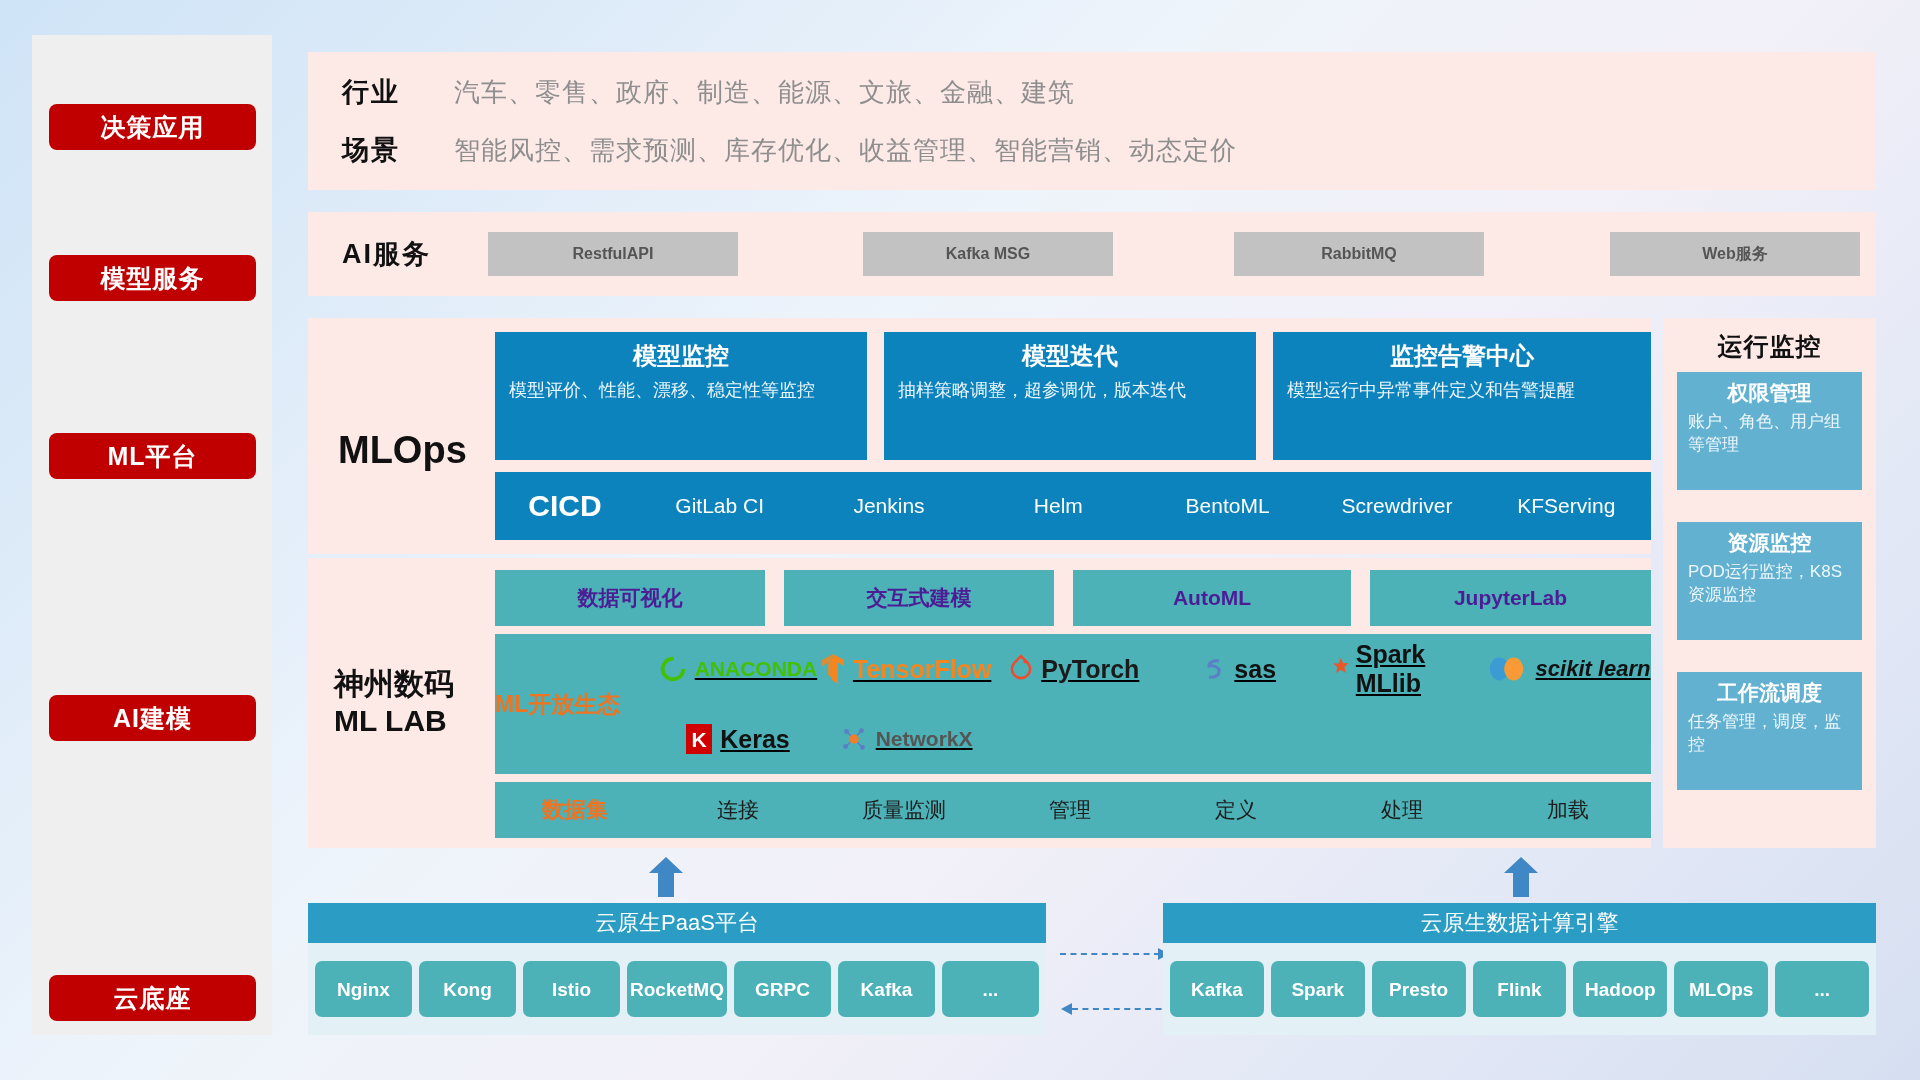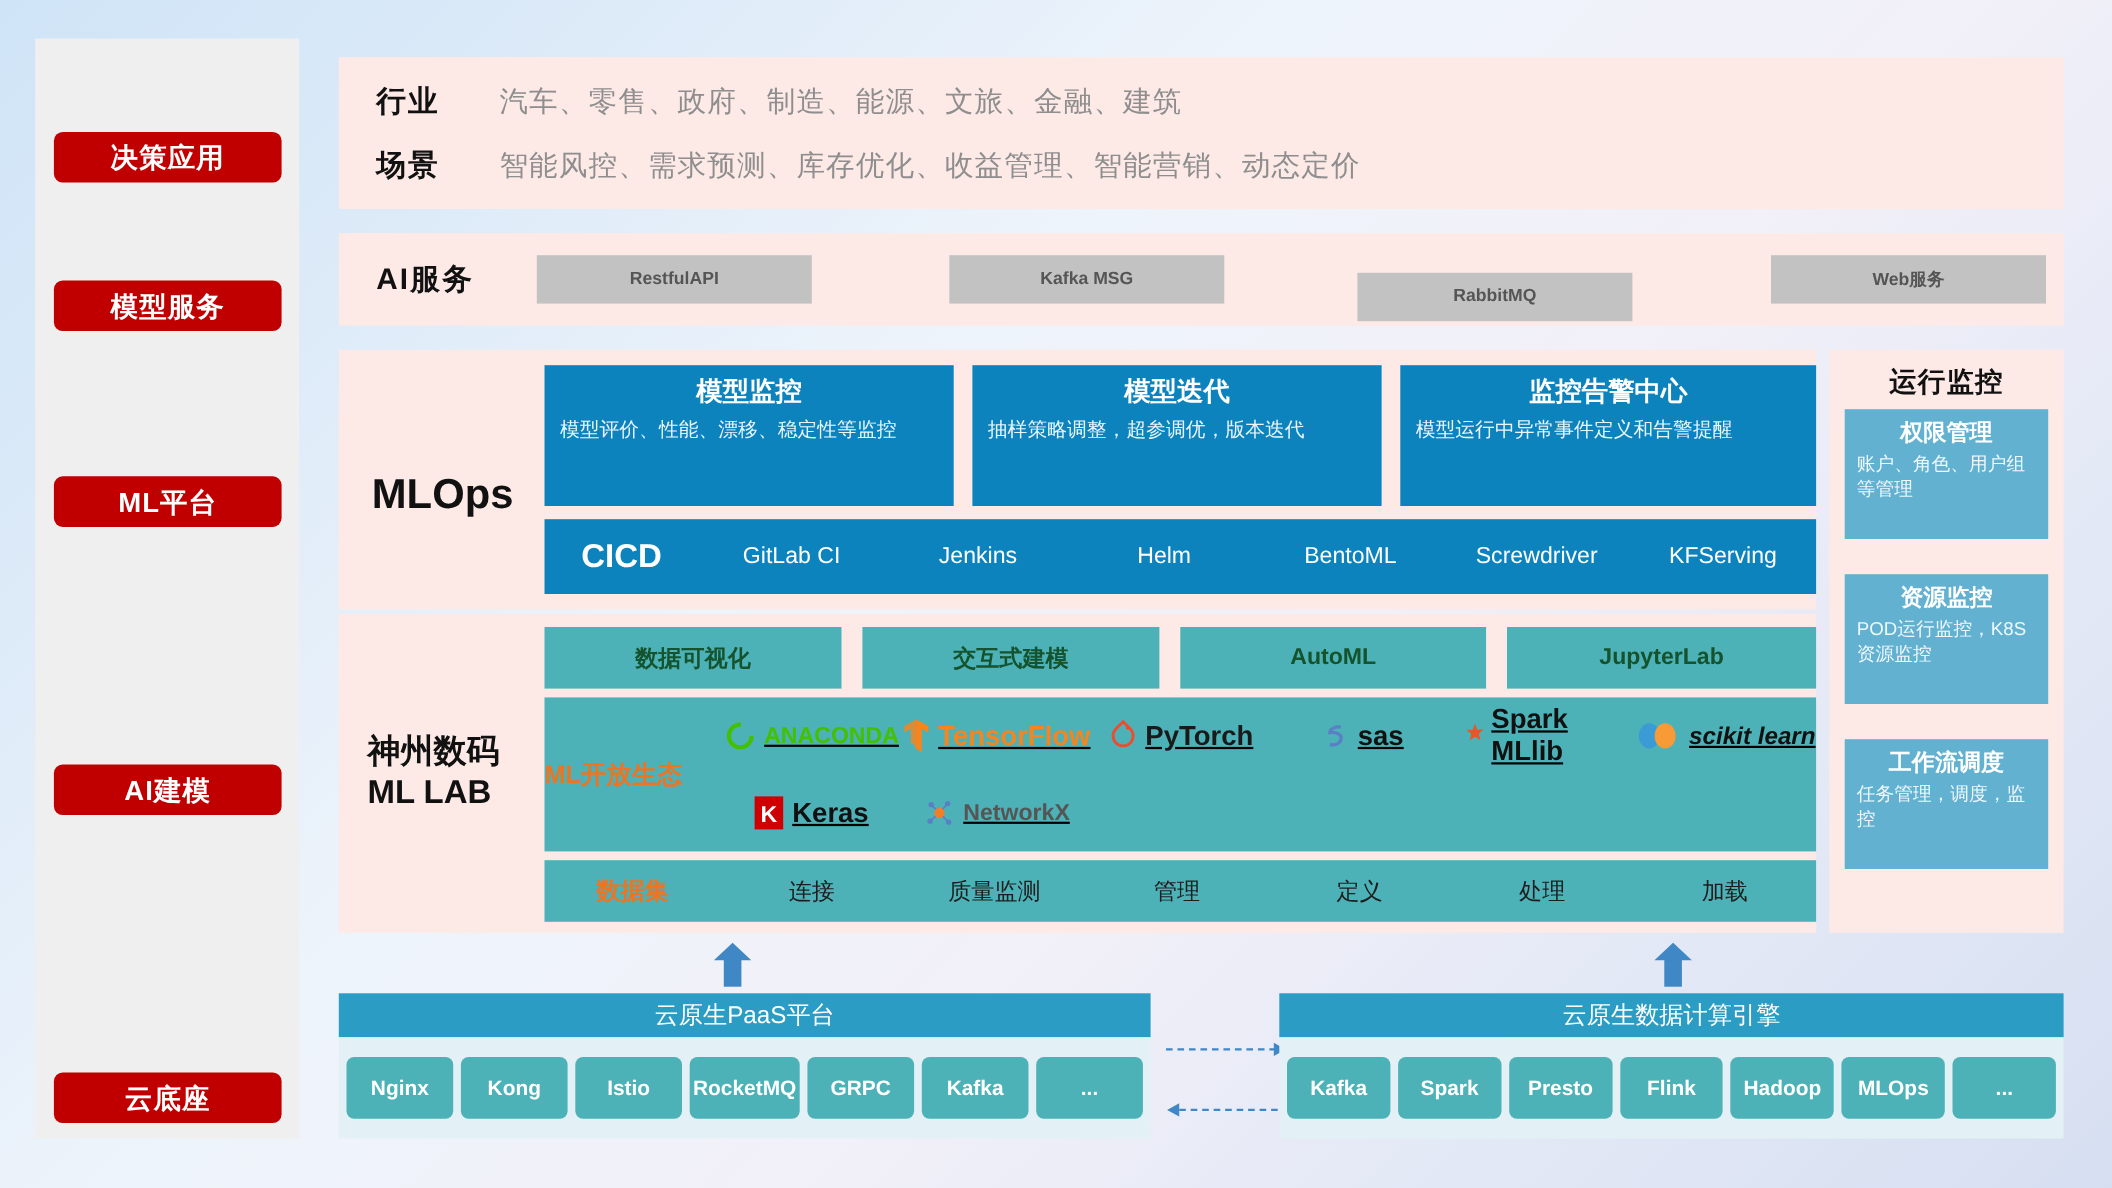--- a/index.html
+++ b/index.html
@@ -80,21 +80,21 @@
 
   
   #band-lab { left: 308px; top: 558px; width: 1343px; height: 290px; }
   #lab-label {
     left: 26px; top: 0; height: 290px; width: 160px;
     font-size: 30px; line-height: 1.22; flex-direction: column;
     justify-content: center; align-items: flex-start;
   }
   .lab-top-chip {
     position: absolute; top: 12px; height: 56px;
-    background: #4cb2b8; color: #14532d;
+    background: #4cb2b8; color: #4c1d95;
     font-size: 21px; font-weight: bold;
     display: flex; align-items: center; justify-content: center;
   }
   #eco-box {
     position: absolute; left: 187px; top: 76px;
     width: 1156px; height: 140px; background: #4cb2b8;
     display: flex; align-items: center;
   }
   #eco-label {
     width: 160px; text-align: left; color: #ee7422;
@@ -168,21 +168,21 @@
     position: absolute; width: 0; height: 0;
     border-top: 6px solid transparent; border-bottom: 6px solid transparent;
   }
   .dash-arrow-r { border-left: 11px solid #3f87c5; }
   .dash-arrow-l { border-right: 11px solid #3f87c5; }
 </style>
 </head>
 <body>
 
 <div id="left-rail">
-  <div class="rail-chip" style="top:85px">决策应用</div>
+  <div class="rail-chip" style="top:69px">决策应用</div>
   <div class="rail-chip" style="top:220px">模型服务</div>
   <div class="rail-chip" style="top:398px">ML平台</div>
   <div class="rail-chip" style="top:660px">AI建模</div>
   <div class="rail-chip" style="top:940px">云底座</div>
 </div>
 
 <div class="band" id="band-apps">
   <div class="app-row" style="left:34px; top:22px;">
     <div class="app-key">行业</div>
     <div class="app-val">汽车、零售、政府、制造、能源、文旅、金融、建筑</div>
@@ -190,21 +190,21 @@
   <div class="app-row" style="left:34px; top:80px;">
     <div class="app-key">场景</div>
     <div class="app-val">智能风控、需求预测、库存优化、收益管理、智能营销、动态定价</div>
   </div>
 </div>
 
 <div class="band" id="band-ai">
   <div class="band-label" id="ai-label">AI服务</div>
   <div class="ai-chip" style="left:180px;  width:250px;">RestfulAPI</div>
   <div class="ai-chip" style="left:555px;  width:250px;">Kafka MSG</div>
-  <div class="ai-chip" style="left:926px;  width:250px;margin-top:16px;">RabbitMQ</div>
+  <div class="ai-chip" style="left:926px;  width:250px;">RabbitMQ</div>
   <div class="ai-chip" style="left:1302px; width:250px;">Web服务</div>
 </div>
 
 <div class="band" id="band-mlops">
   <div class="band-label" id="mlops-label">MLOps</div>
 
   <div class="mlops-card" style="left:187px; width:372px;">
     <div class="t">模型监控</div>
     <div class="d">模型评价、性能、漂移、稳定性等监控</div>
   </div>

